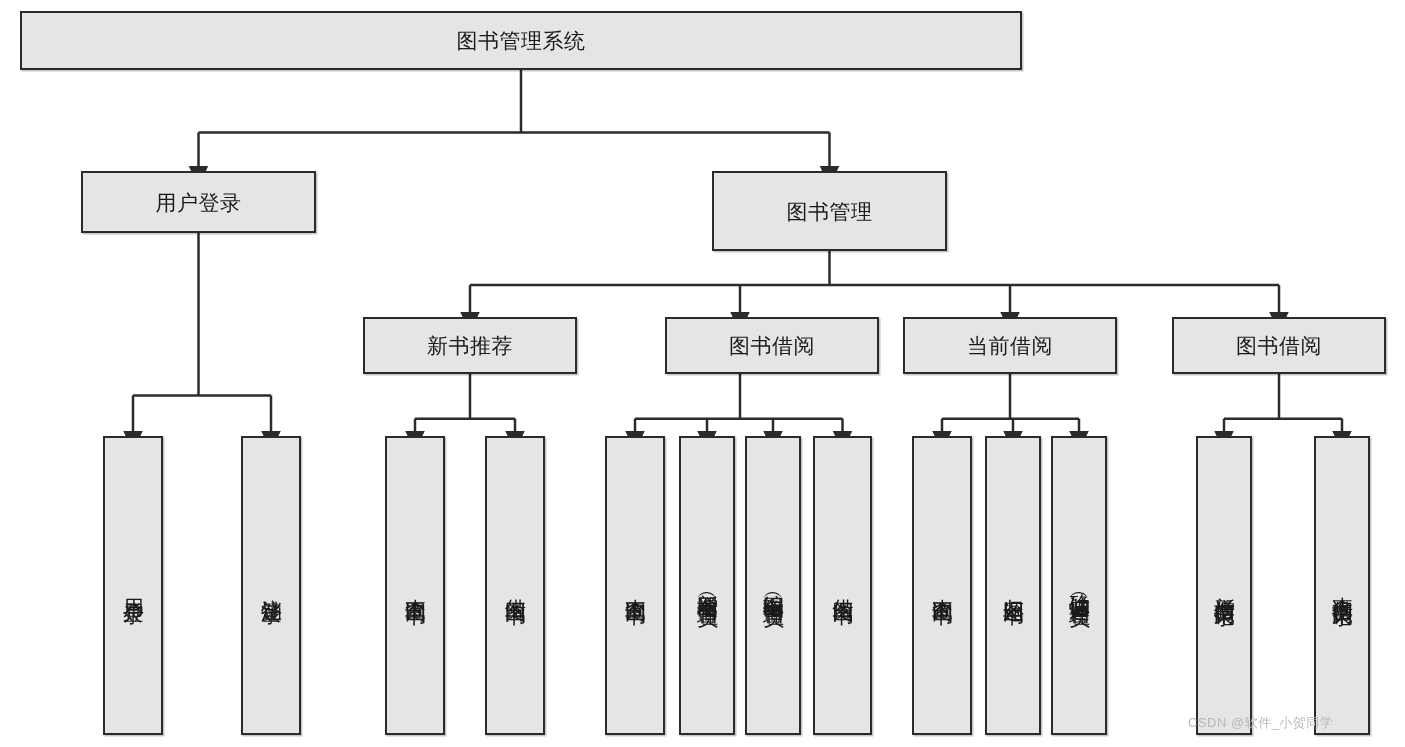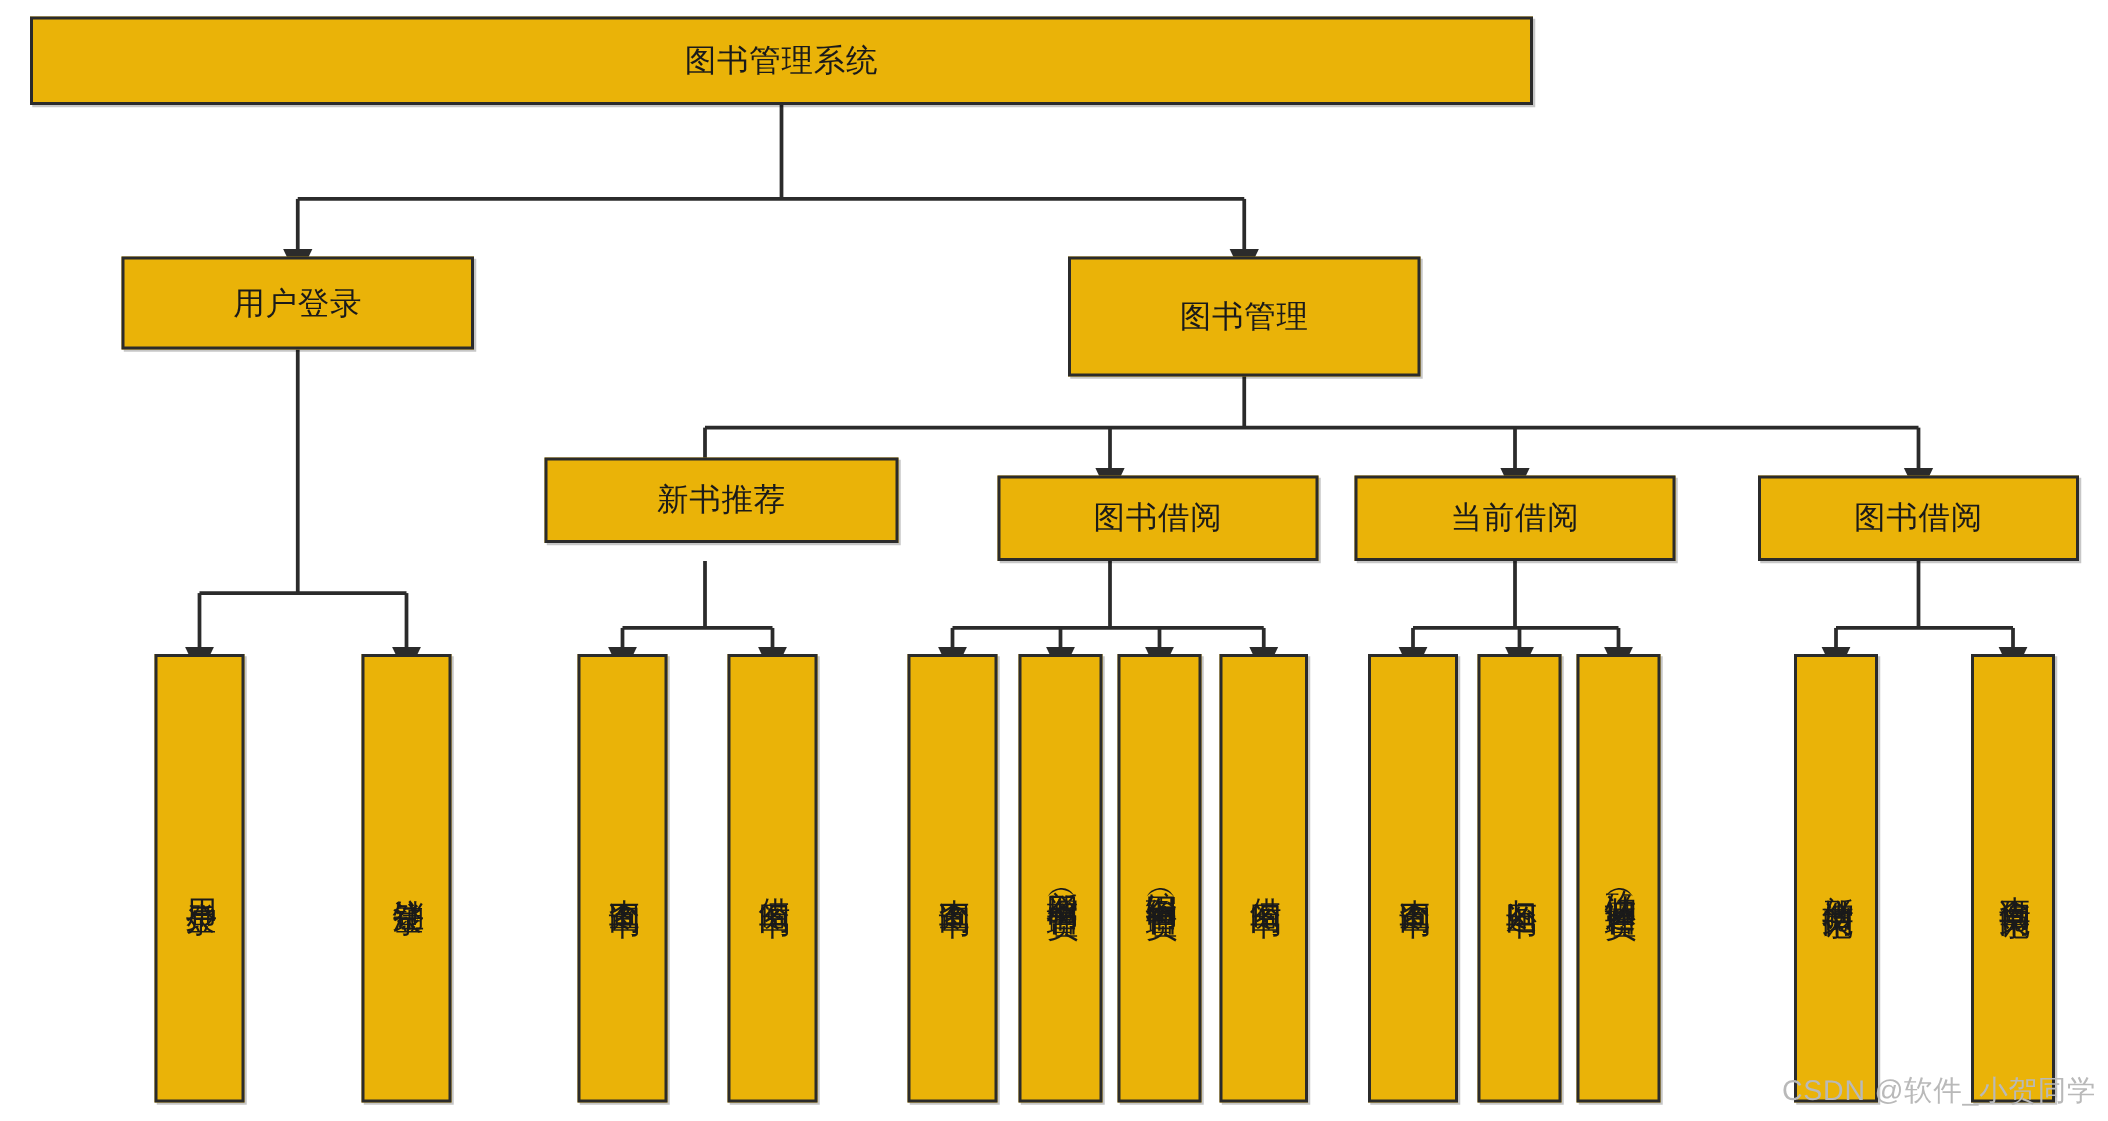--- a/index.html
+++ b/index.html
@@ -8,21 +8,21 @@
     background:#ffffff;
     font-family:"Liberation Sans","DejaVu Sans",sans-serif;
     overflow:hidden;
   }
   #diagram{position:relative;width:1405px;height:747px;}
   svg.connectors{position:absolute;left:0;top:0;width:1405px;height:747px;}
 
   .node{
     position:absolute;
     box-sizing:border-box;
-    background:#eab308;
+    background:#e5e5e5;
     border:2.5px solid #2b2b2b;
     display:flex;
     align-items:center;
     justify-content:center;
     box-shadow:1.5px 1.5px 0 rgba(0,0,0,0.22);
   }
   .node .label{
     color:#1a1a1a;
     white-space:nowrap;
     letter-spacing:0.5px;
@@ -33,21 +33,21 @@
     writing-mode:vertical-rl;
     text-orientation:upright;
     font-size:21px;
     line-height:1.18;
     letter-spacing:2px;
     white-space:nowrap;
   }
   .watermark{
     position:absolute;
     color:#b9b9b9;
-    font-size:19px;
+    font-size:13px;
     white-space:nowrap;
     letter-spacing:0.5px;
   }
 </style>
 </head>
 <body>
 
 <div id="diagram">
 
   <svg class="connectors" viewBox="0 0 1405 747" xmlns="http://www.w3.org/2000/svg">
@@ -95,21 +95,21 @@
 
   <div class="node horizontal" style="left: 20px; top: 11px; width: 1002px; height: 59px;">
     <span class="label">图书管理系统</span>
   </div>
   <div class="node horizontal" style="left: 81px; top: 171px; width: 235px; height: 62px;">
     <span class="label">用户登录</span>
   </div>
   <div class="node horizontal" style="left: 712px; top: 171px; width: 235px; height: 80px;">
     <span class="label">图书管理</span>
   </div>
-  <div class="node horizontal" style="left: 363px; top: 305px; width: 236px; height: 57px;">
+  <div class="node horizontal" style="left: 363px; top: 317px; width: 214px; height: 57px;">
     <span class="label">新书推荐</span>
   </div>
   <div class="node horizontal" style="left: 665px; top: 317px; width: 214px; height: 57px;">
     <span class="label">图书借阅</span>
   </div>
   <div class="node horizontal" style="left: 903px; top: 317px; width: 214px; height: 57px;">
     <span class="label">当前借阅</span>
   </div>
   <div class="node horizontal" style="left: 1172px; top: 317px; width: 214px; height: 57px;">
     <span class="label">图书借阅</span>

